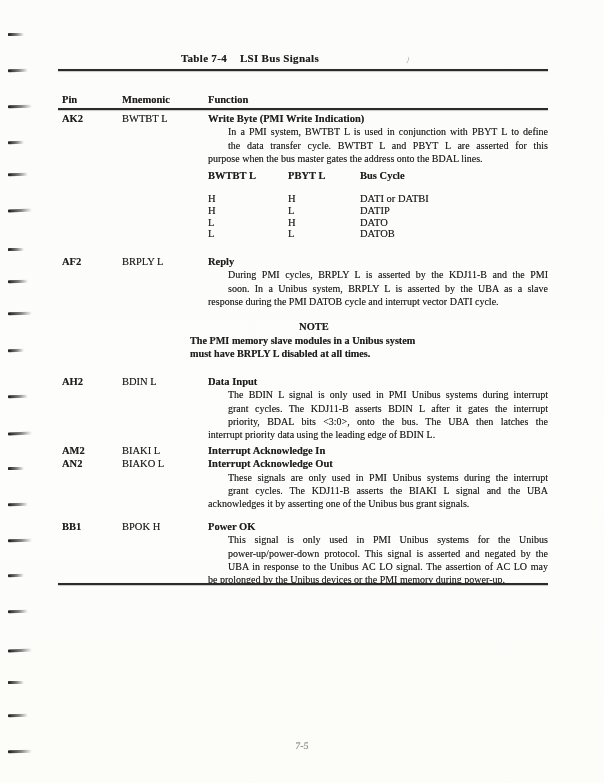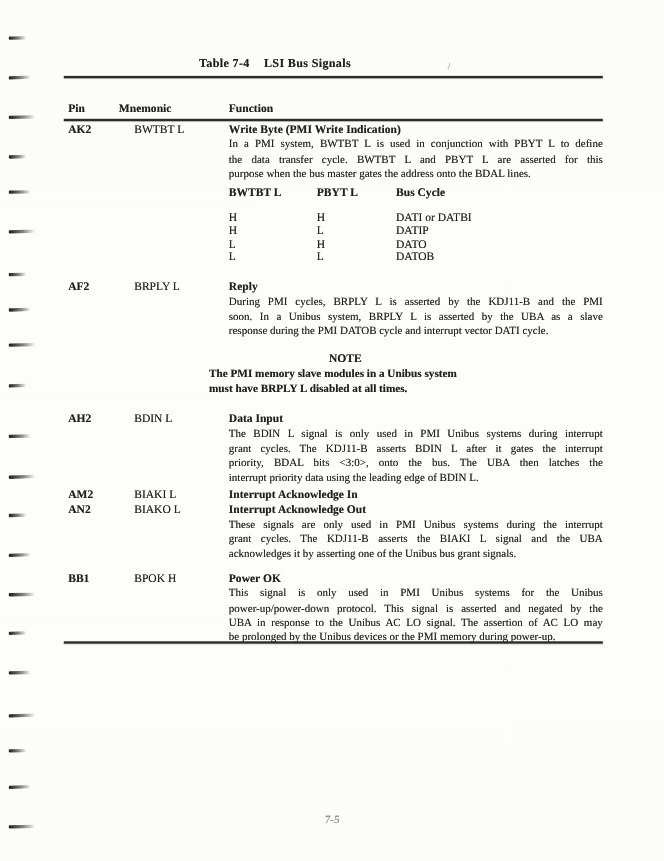--- a/index.html
+++ b/index.html
@@ -24,31 +24,31 @@
   }
   .doc-title .gap{display:inline-block;width:13px;}
 
   .rule{position:absolute;left:58px;width:490px;background:#2c2b29;box-shadow:0 .6px .7px rgba(40,40,40,.45);}
   .rule-top{top:69px;height:2.4px;}
   .rule-mid{top:108px;height:1.6px;}
   .rule-bottom{top:583px;height:2.2px;}
 
   .col-headers{position:absolute;top:94px;left:0;width:604px;font-weight:bold;font-size:10.5px;}
   .col-headers .c1{position:absolute;left:62px;}
-  .col-headers .c2{position:absolute;left:108px;font-family:Liberation Serif, serif;}
+  .col-headers .c2{position:absolute;left:122px;font-family:Liberation Serif, serif;}
   .col-headers .c3{position:absolute;left:208px;}
 
   .section{position:absolute;left:58px;width:490px;font-size:10.5px;line-height:13.35px;}
   .pin-cell{position:absolute;left:4px;top:0;font-weight:bold;}
   .mn-cell{position:absolute;left:64px;top:0;}
   .pin-cell div,.mn-cell div{line-height:13.35px;}
   .fn-cell{margin-left:150px;width:340px;}
   .fn-heading{font-weight:bold;line-height:13.35px;}
   .fn-line{font-size:10px;line-height:13.35px;text-align:justify;}
-  .fn-line.jl{text-align-last:justify;}
+  .fn-line.jl{text-align-last:justify;margin-left:20px;}
   .fn-line.ll{text-align-last:left;}
 
   .subtable{margin-top:4px;}
   .sub-grid{display:grid;grid-template-columns:80px 72px 1fr;}
   .sub-head{font-weight:bold;line-height:13px;margin-bottom:11px;}
   .sub-row{line-height:11.6px;}
 
   .note{position:relative;left:-18px;width:248px;margin-top:12px;font-weight:bold;}
   .note-title{text-align:center;line-height:13.3px;}
   .note-line{line-height:13.6px;font-size:10.2px;}

